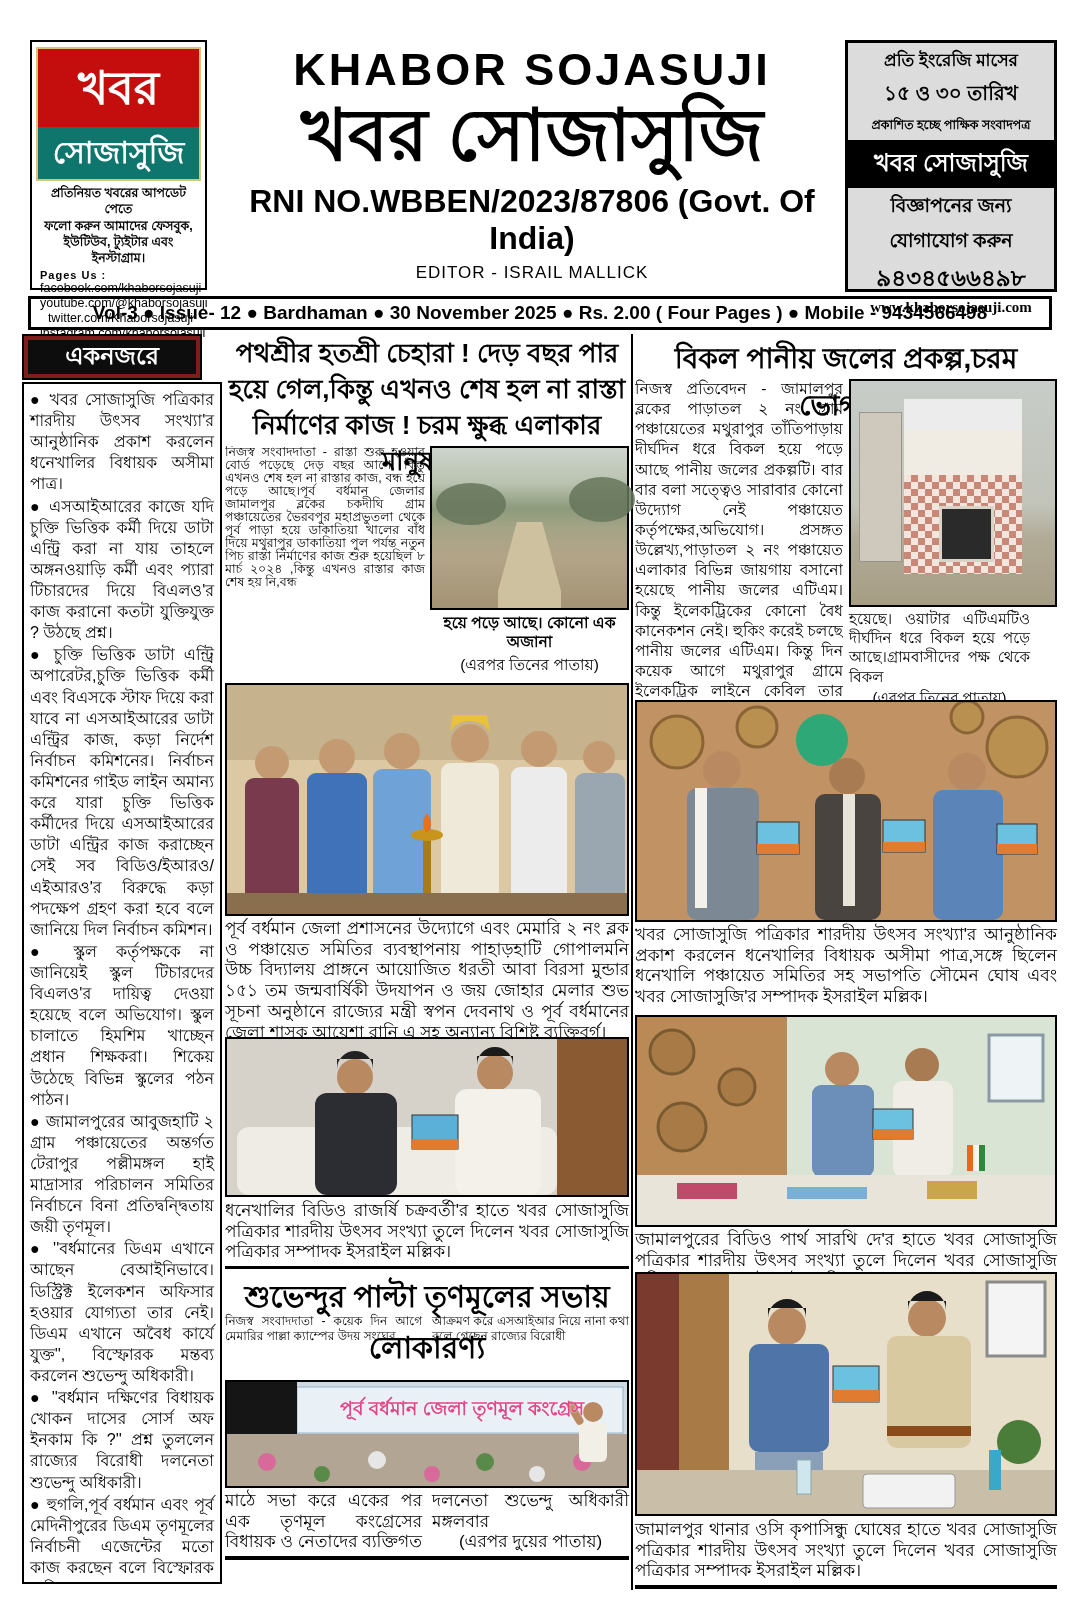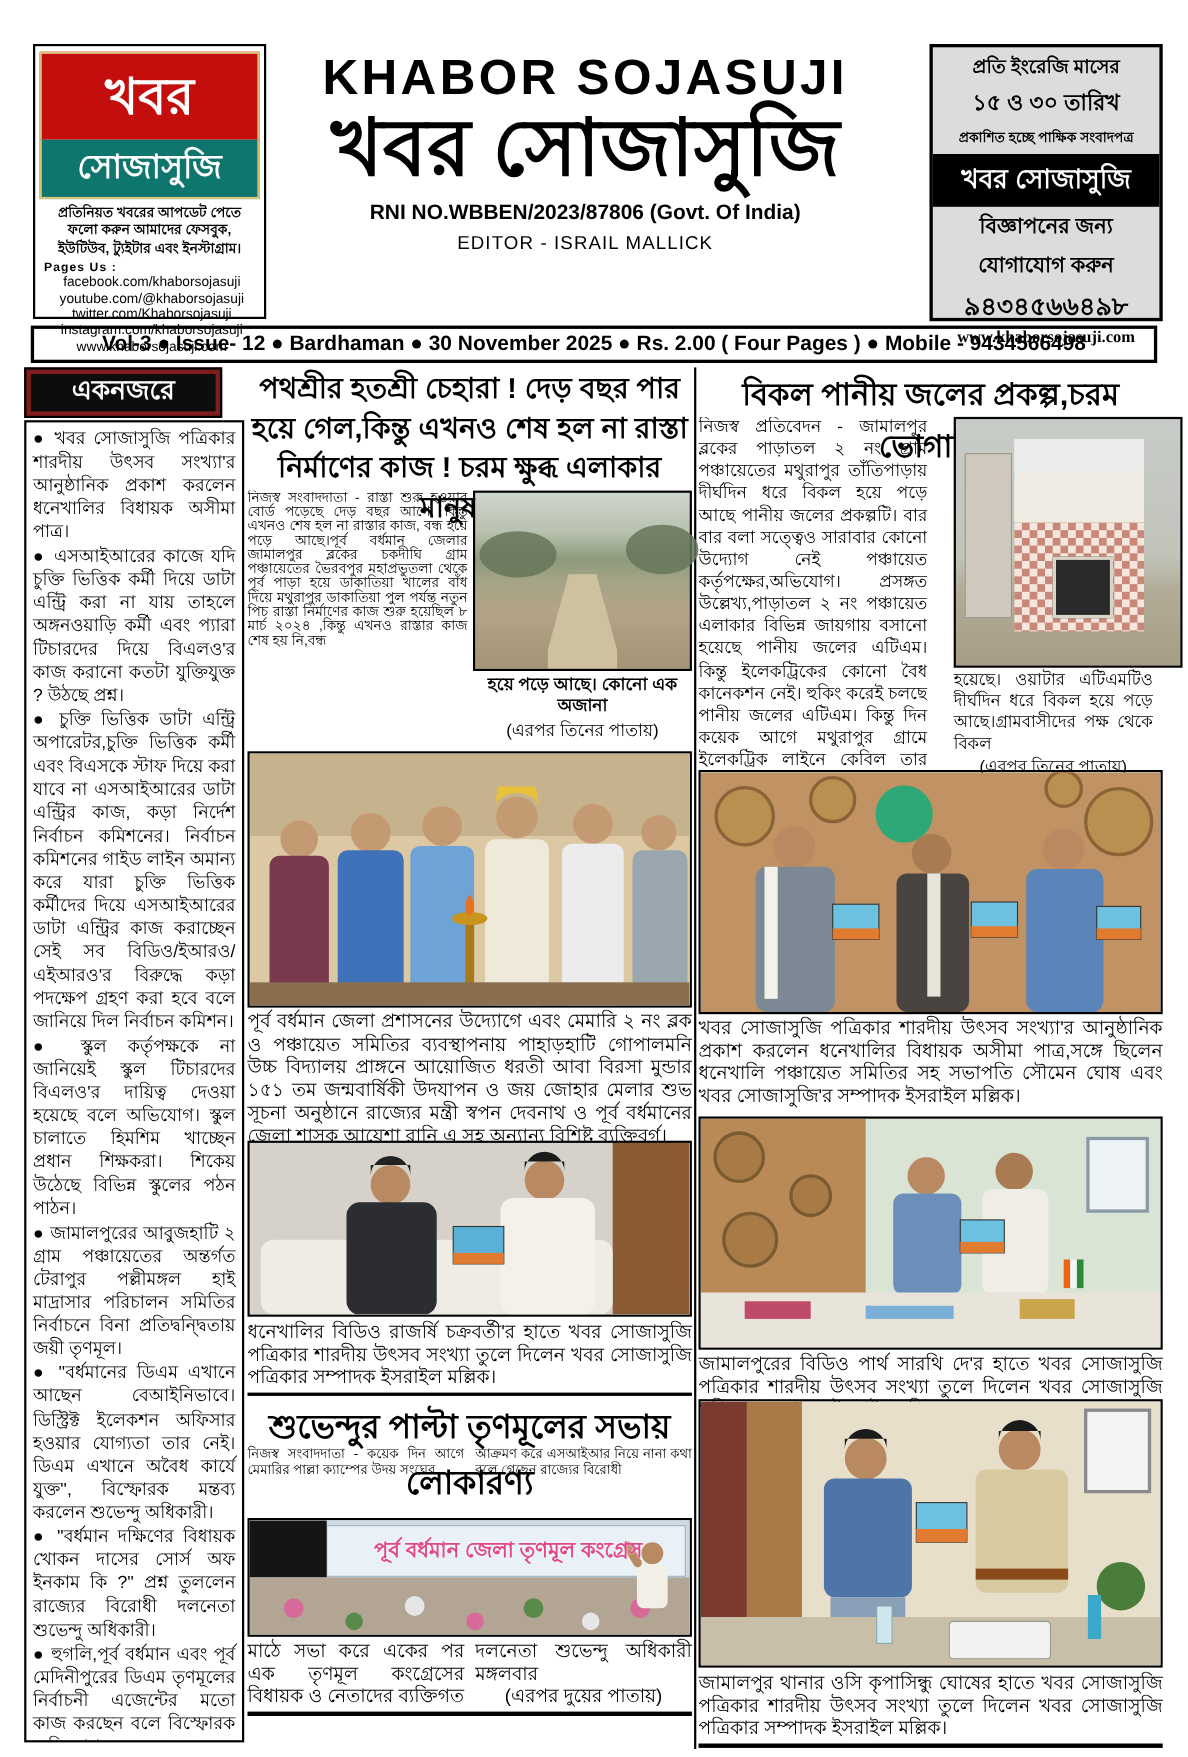--- a/index.html
+++ b/index.html
@@ -1,29 +1,29 @@
 <!DOCTYPE html>
 <html><head>
 <meta charset="utf-8">
 <style>
   html,body{margin:0;padding:0;background:#ffffff;}
   #page{position:relative;width:1080px;height:1597px;background:#fff;overflow:hidden;
         font-family:"Liberation Sans",sans-serif;color:#000;}
   .abs{position:absolute;}
   
-  .logo-box{left:30px;top:40px;width:212px;height:250px;border:2px solid #000;padding:5px 4px;box-sizing:border-box;text-align:center;}
+  .logo-box{left:30px;top:40px;width:177px;height:250px;border:2px solid #000;padding:5px 4px;box-sizing:border-box;text-align:center;}
   .logo-red{background:#c40d0d;color:#fff;font-weight:bold;font-size:46px;line-height:78px;height:78px;border:2px solid #d9c27a;border-bottom:none;}
   .logo-blue{background:#0f766e;color:#fff;font-weight:bold;font-size:30px;line-height:52px;height:52px;border:2px solid #d9c27a;border-top:none;}
   .logo-tagline{font-size:12.5px;line-height:1.3;margin-top:4px;font-weight:bold;}
   .follow-us{font-size:11px;font-weight:bold;text-align:left;margin:3px 0 0 4px;letter-spacing:1px;}
   .social{font-size:12.5px;text-align:center;margin-left:4px;line-height:1.18;}
   .mast-center{left:226px;top:44px;width:612px;text-align:center;}
   .title-en{font-size:45px;font-weight:bold;letter-spacing:3px;}
   .title-bn{font-size:72px;font-weight:bold;line-height:1.1;}
-  .rni{font-size:19px;font-weight:bold;margin-top:8px;}
+  .rni{font-size:32px;font-weight:bold;margin-top:8px;}
   .editor{font-size:17px;font-weight:normal;margin-top:6px;letter-spacing:1px;}
   .right-box{left:845px;top:40px;width:212px;height:252px;border:3px solid #000;background:#dcdcdc;box-sizing:border-box;text-align:center;padding-top:4px;}
   .rb-l1{font-size:17px;font-weight:bold;}
   .rb-l2{font-size:20px;font-weight:bold;margin-top:3px;}
   .rb-l3{font-size:12.5px;font-weight:bold;margin-top:5px;}
   .rb-brand{background:#000;color:#fff;font-size:24px;font-weight:bold;padding:4px 0;margin-top:4px;}
   .rb-ad{font-size:19px;font-weight:bold;margin-top:3px;}
   .rb-phone{font-size:23px;font-weight:bold;margin-top:2px;}
   .rb-web{font-size:15px;font-weight:bold;font-family:"Liberation Serif",serif;}
   
@@ -58,21 +58,21 @@
   .rally-body{left:225px;top:1314px;width:404px;display:flex;gap:10px;font-size:12px;line-height:1.25;}
   .rally-body div{width:50%;text-align:justify;}
   .photo-rally{left:225px;top:1380px;width:404px;height:108px;}
   .rally-captions{left:225px;top:1491px;width:404px;display:flex;gap:10px;}
   .rally-captions .col{width:50%;}
   .mid-bottomline{left:225px;top:1556px;width:404px;height:4px;background:#000;}
   
   .right-headline{left:635px;top:337px;width:422px;font-size:28px;font-weight:bold;text-align:center;}
   .right-toprow{left:635px;top:379px;width:422px;height:318px;display:flex;gap:6px;}
   .right-body{width:208px;font-size:15.5px;line-height:1.3;text-align:justify;overflow:hidden;}
-  .right-photocol{width:181px;margin-left:18px;}
+  .right-photocol{width:181px;}
   .photo-atm{position:relative;width:208px;height:228px;border:2px solid #000;box-sizing:border-box;
     background:linear-gradient(180deg,#c7ccc8 0%,#c2c4ba 55%,#b1ab97 70%,#a79d85 100%);}
   .atm-cap{font-size:15px;line-height:1.28;text-align:justify;margin-top:2px;font-weight:500;}
   .photo-three{left:635px;top:700px;width:422px;height:222px;}
   .caption-three{left:635px;top:925px;width:422px;}
   .photo-office{left:635px;top:1015px;width:422px;height:212px;}
   .caption-office{left:635px;top:1230px;width:422px;}
   .photo-police{left:635px;top:1272px;width:422px;height:244px;}
   .caption-police{left:635px;top:1520px;width:422px;}
   .right-bottomline{left:635px;top:1585px;width:422px;height:4px;background:#000;}

